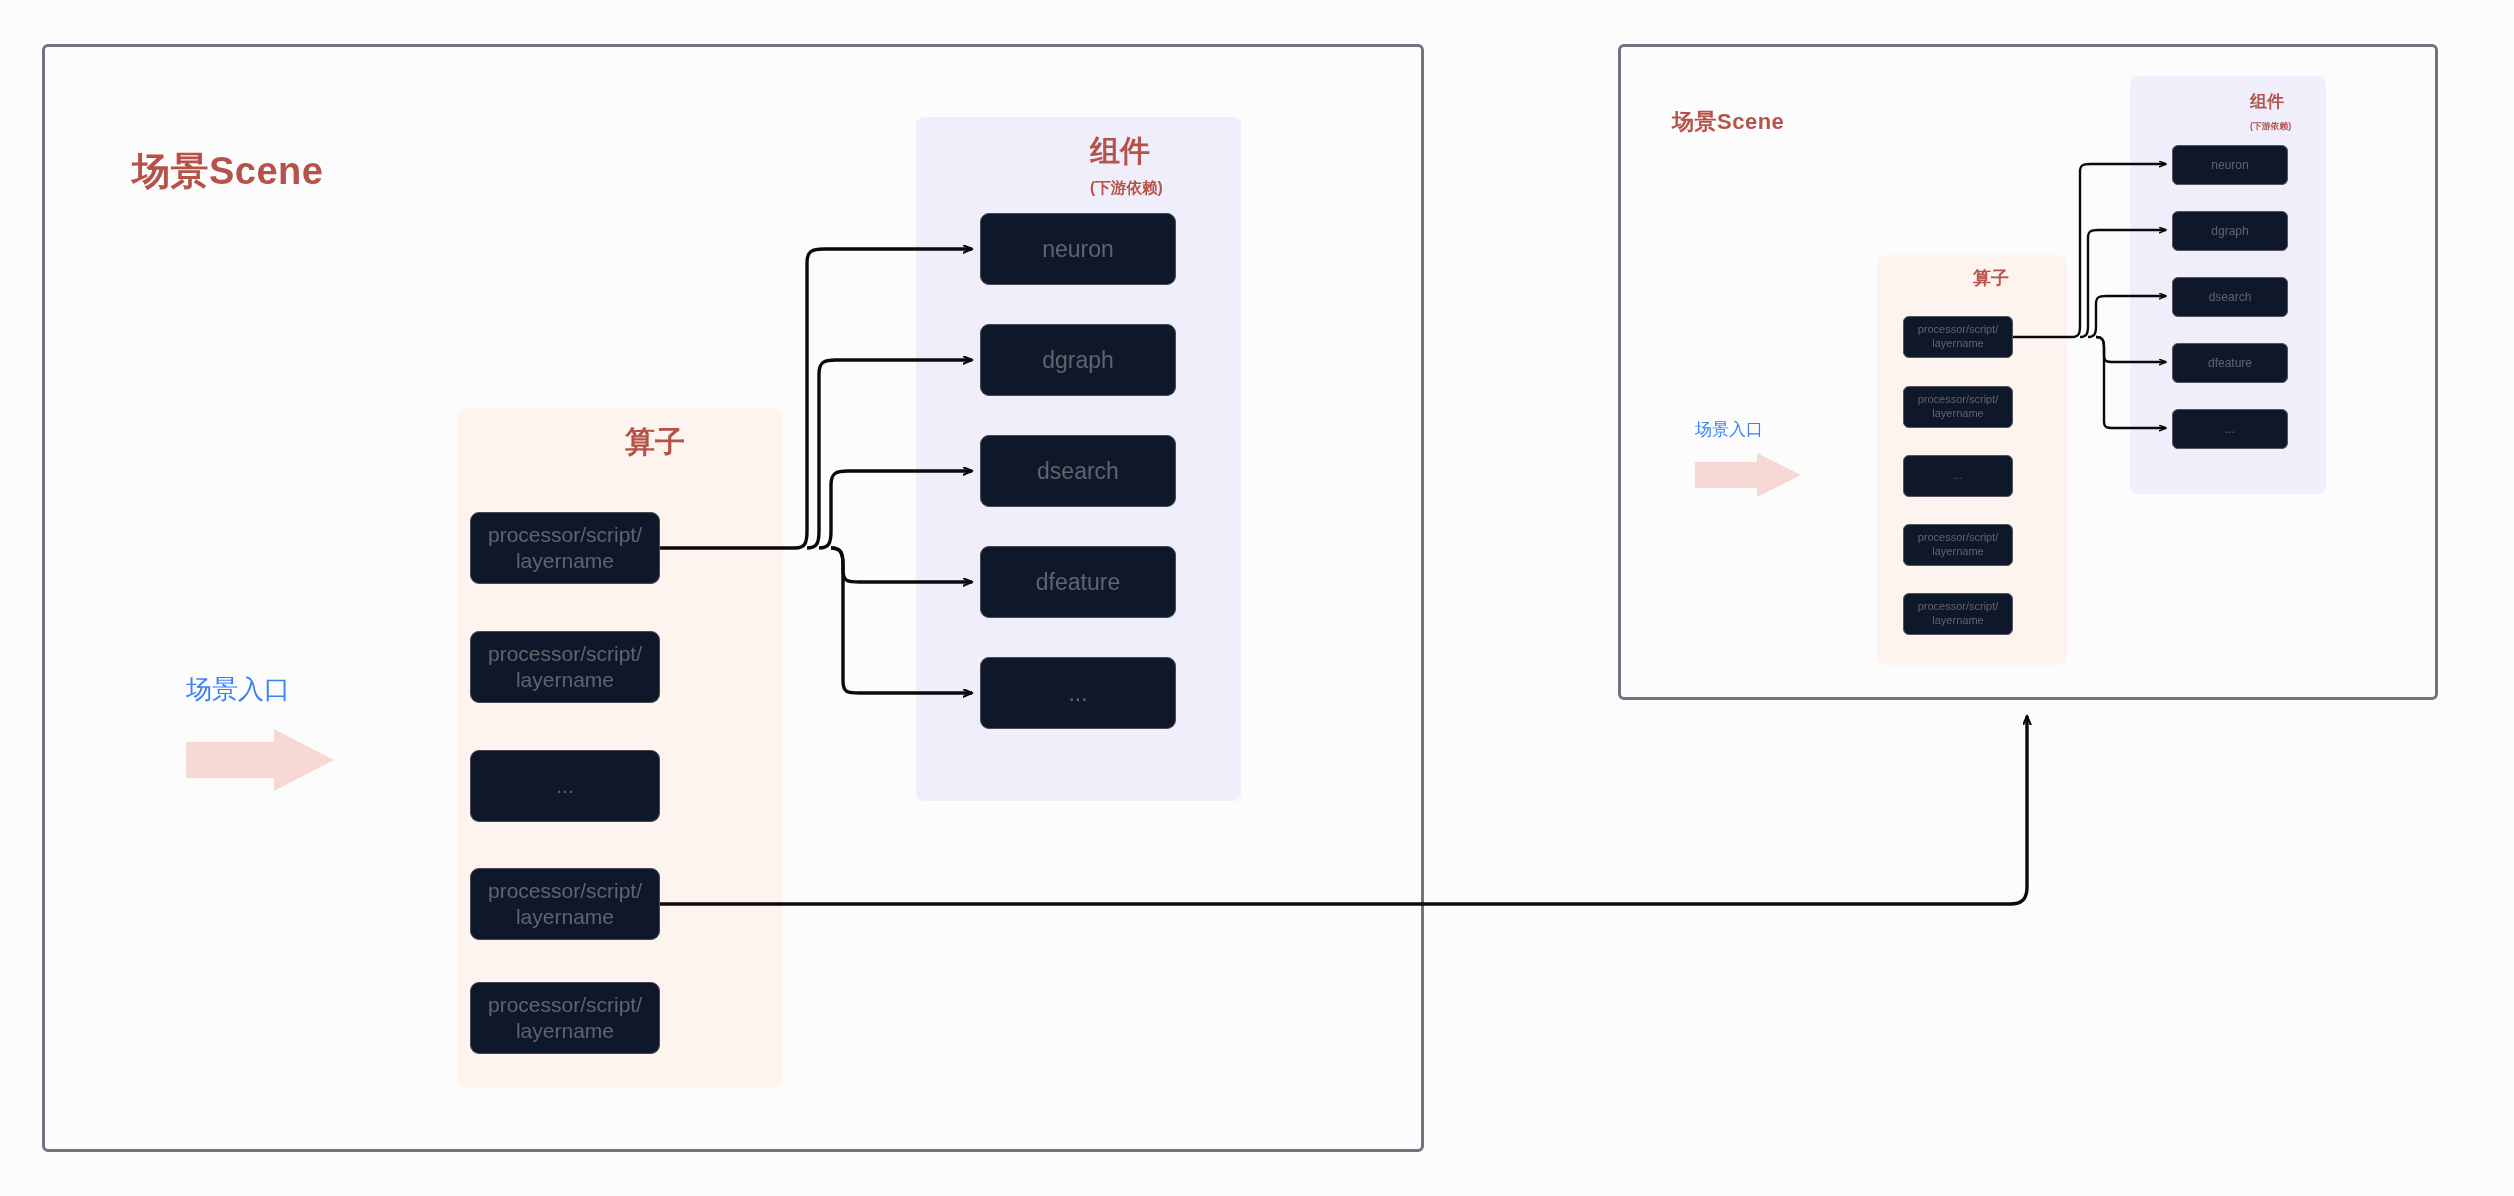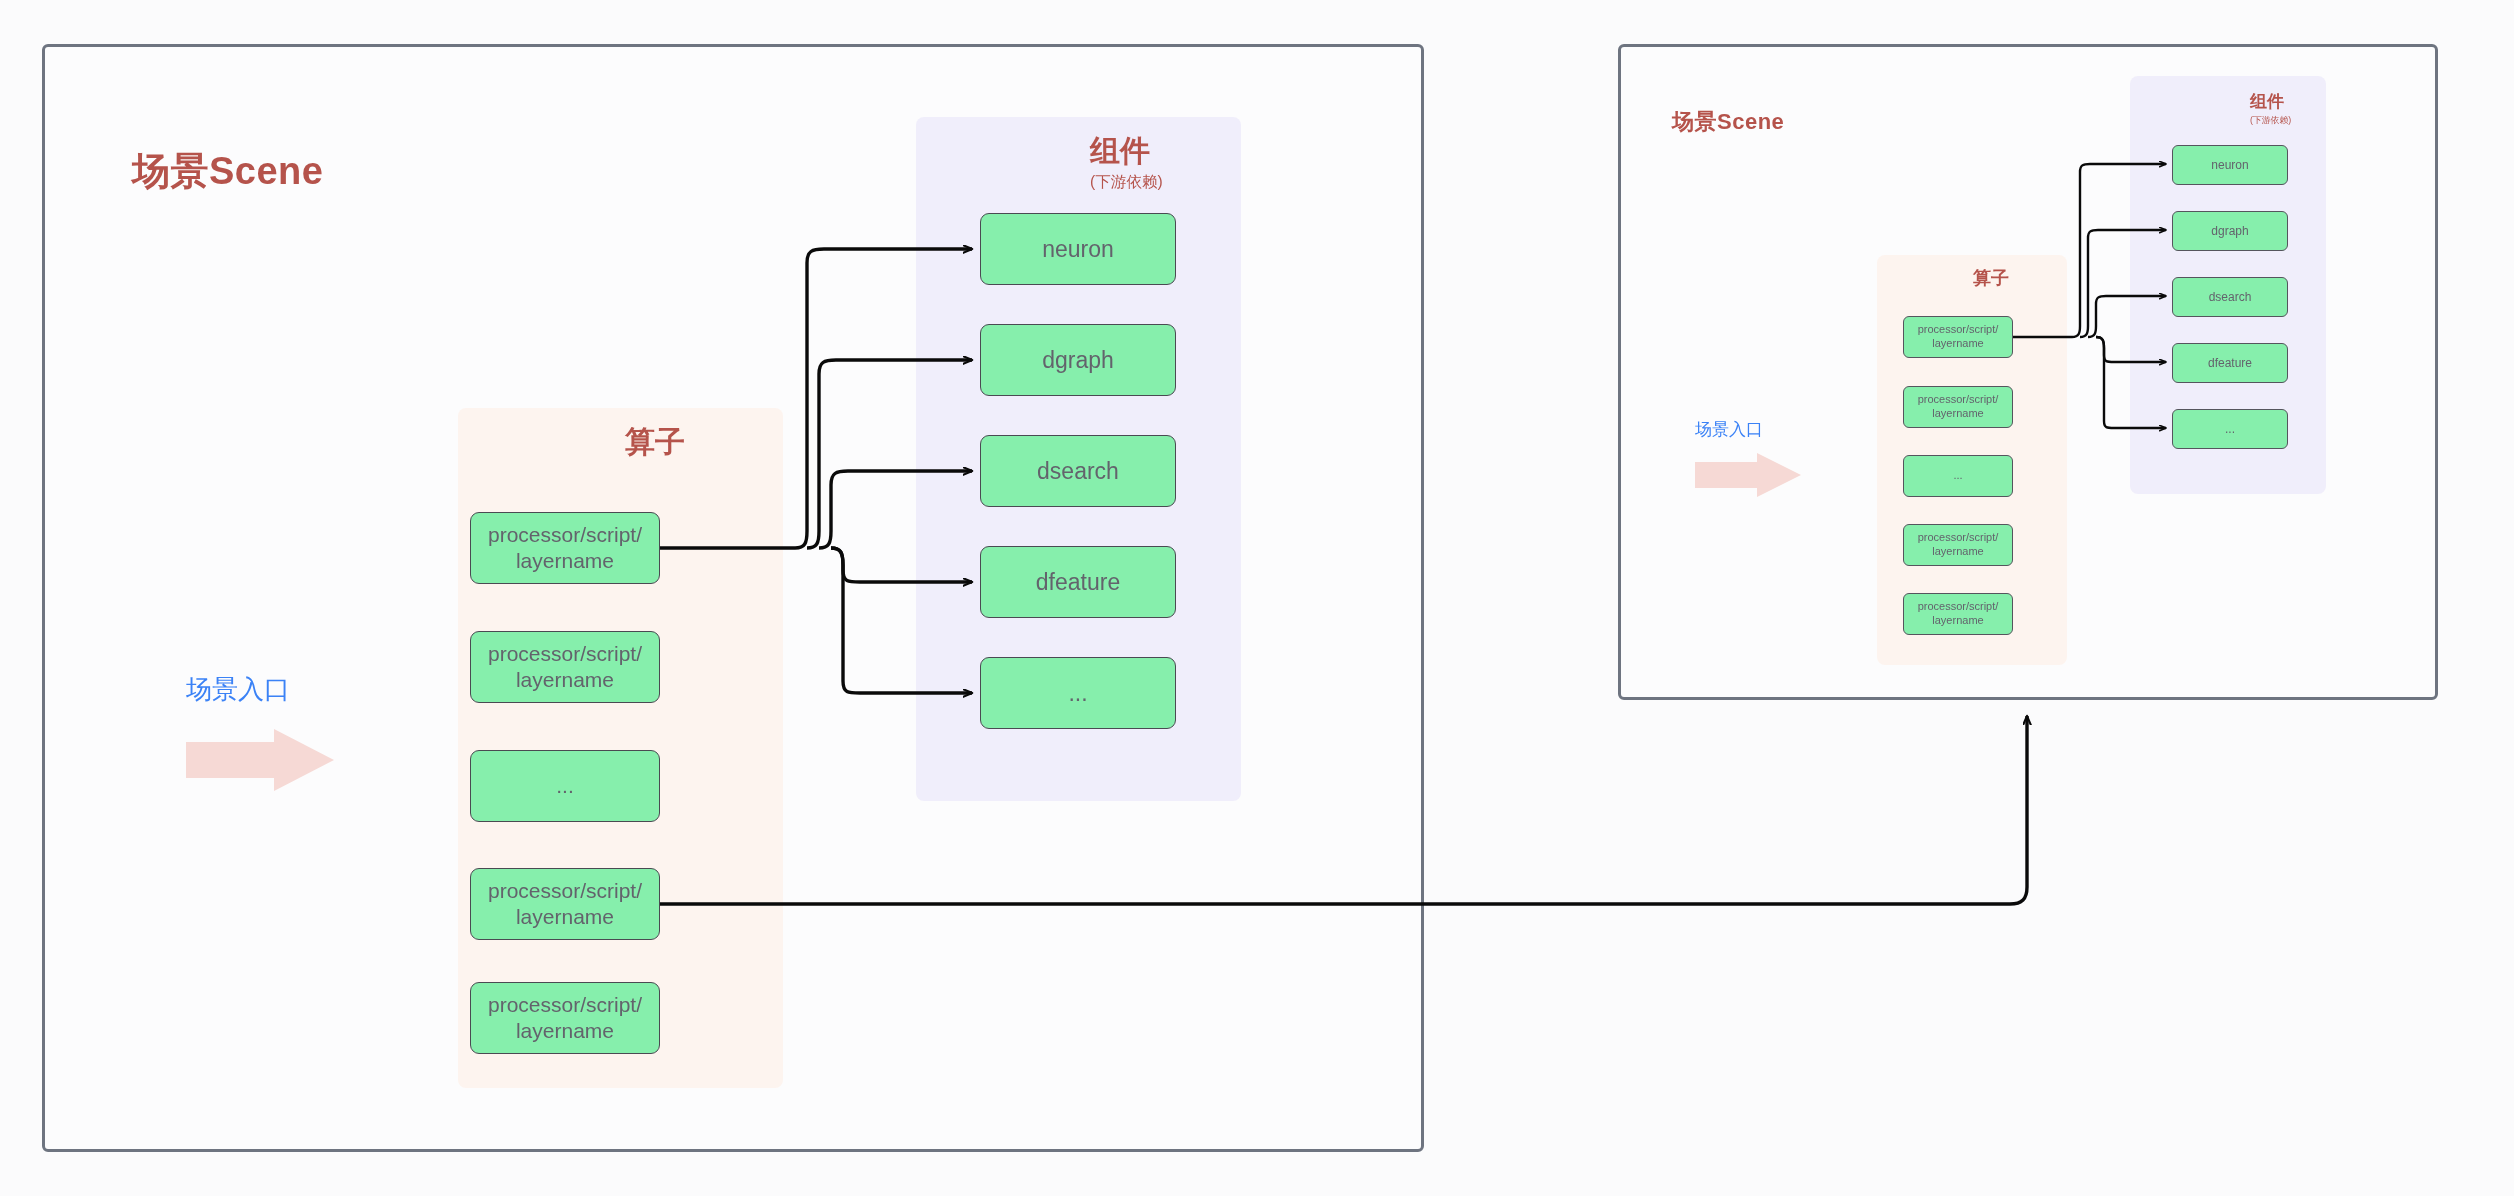--- a/index.html
+++ b/index.html
@@ -93,33 +93,33 @@
     position: absolute;
     color: #b5534b;
     font-weight: bold;
     text-align: left;
     white-space: nowrap;
     line-height: 1.22;
   }
   .group-title .sub {
     display: block;
     font-size: .52em;
-    font-weight: normal;
-    margin-top: 2px;
+    font-weight: bold;
+    margin-top: 8px;
   }
   #group-op-left-title    { left: 625px;  top: 424px; font-size: 30px; }
   #group-comp-left-title  { left: 1090px; top: 133px; font-size: 30px; }
   #group-op-right-title   { left: 1973px; top: 268px; font-size: 18px; }
   #group-comp-right-title { left: 2250px; top: 92px;  font-size: 17px; }
 
   
   .node {
     position: absolute;
     box-sizing: border-box;
-    background: #86efac;
+    background: #0f172a;
     border: 1.6px solid #4a4a52;
     border-radius: 9px;
     display: flex;
     align-items: center;
     justify-content: center;
     text-align: center;
     color: #63636c;
     line-height: 1.24;
     white-space: pre-line;
   }

